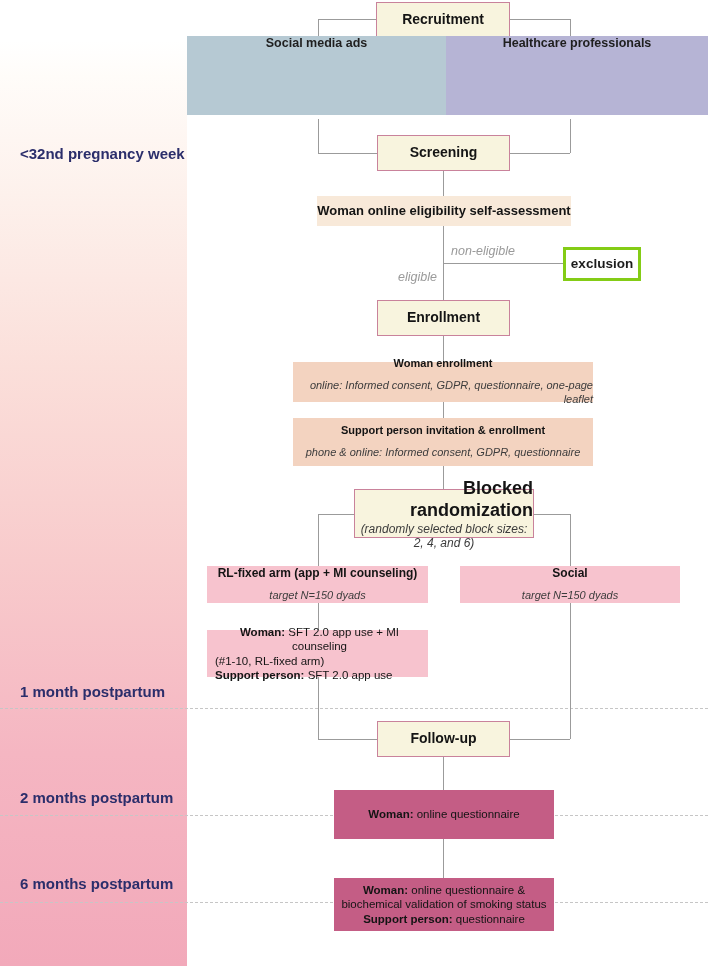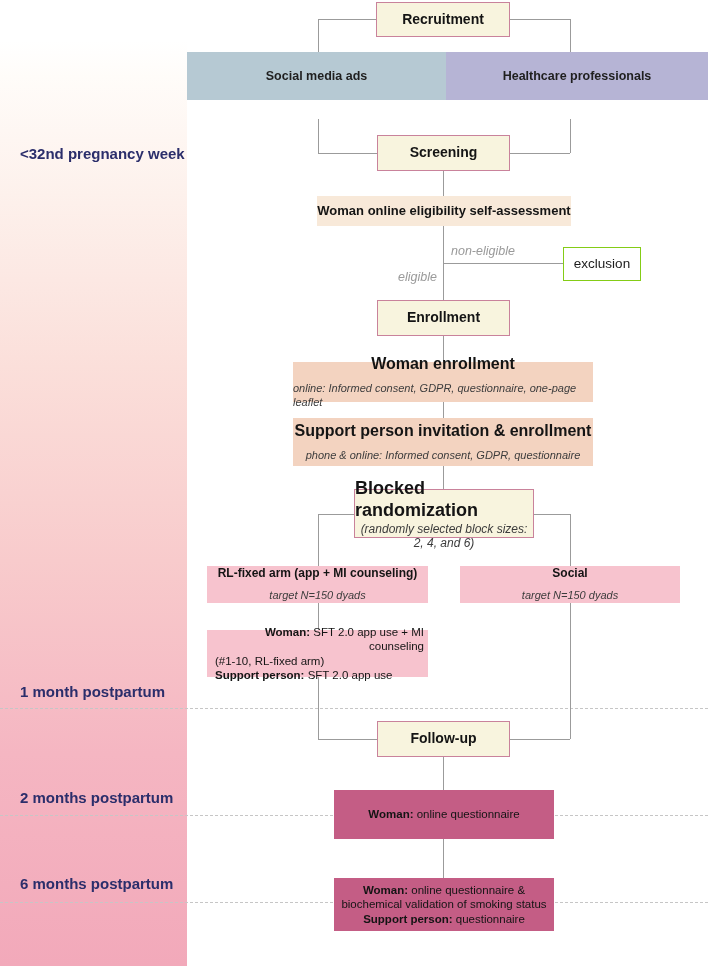--- a/index.html
+++ b/index.html
@@ -14,41 +14,41 @@
   .timeline-strip{position:absolute;left:0;top:0;width:187px;height:966px;z-index:1;
     background:linear-gradient(to bottom,#ffffff 0%,#ffffff 4.2%,#fffcf9 8%,#fdf1ec 20%,
       #fbdfda 38%,#f8cbcc 58%,#f5b6c2 78%,var(--strip-pink) 100%);}
 
   .dashed{position:absolute;left:0;width:708px;height:0;border-top:1px dashed #c6c6c6;z-index:2;}
 
   .hline,.vline{position:absolute;background:var(--line);z-index:3;}
   .hline{height:1px;} .vline{width:1px;}
 
   .box{position:absolute;box-sizing:border-box;display:flex;flex-direction:column;
-    justify-content:center;align-items:center;text-align:left;z-index:4;line-height:1.25;}
+    justify-content:center;align-items:center;text-align:right;z-index:4;line-height:1.25;}
   .cream{background:var(--cream);border:1.5px solid var(--cream-border);}
   .peach-light{background:var(--peach-light);}
   .peach{background:var(--peach);}
   .pink{background:var(--pink);}
   .pink-dark{background:var(--pink-dark);}
-  .white-box{background:#ffffff;border:1px solid #84cc16;}
+  .white-box{background:#ffffff;border:3px solid #84cc16;font-weight:bold;}
 
   .stage-title{font-weight:bold;font-size:14px;color:#141414;}
-  .band{position:absolute;top:52px;height:48px;display:flex;align-items:center;
+  .band{position:absolute;top:36px;height:79px;display:flex;
     justify-content:center;z-index:4;}
   .band-label{font-weight:bold;font-size:12.5px;color:#1f1f1f;}
-  .bold-title{font-weight:bold;font-size:16px;color:#141414;}
+  .bold-title{font-weight:bold;font-size:11px;color:#141414;}
   .italic-sub{font-style:italic;font-size:11px;color:#3c3c3c;margin-top:8px;}
   .small-italic{font-style:italic;font-size:12px;color:#3c3c3c;line-height:1.2;}
   .edge-label{position:absolute;font-style:italic;font-size:12.5px;color:#9a9a9a;z-index:4;}
   .timeline-label{position:absolute;left:20px;font-weight:bold;font-size:15px;
     color:var(--timeline-text);z-index:5;white-space:nowrap;}
   .body-text{font-size:11.5px;color:#141414;}
   .body-text b{font-weight:bold;}
-  .left-align{align-items:flex-start;text-align:right;padding-left:8px;padding-right:4px;}
+  .left-align{align-items:flex-start;text-align:center;padding-left:8px;padding-right:4px;}
 </style>
 </head>
 <body>
 
 <div class="canvas">
 
   <div class="timeline-strip"></div>
 
   <div class="dashed" style="top:708px"></div>
   <div class="dashed" style="top:815px"></div>

